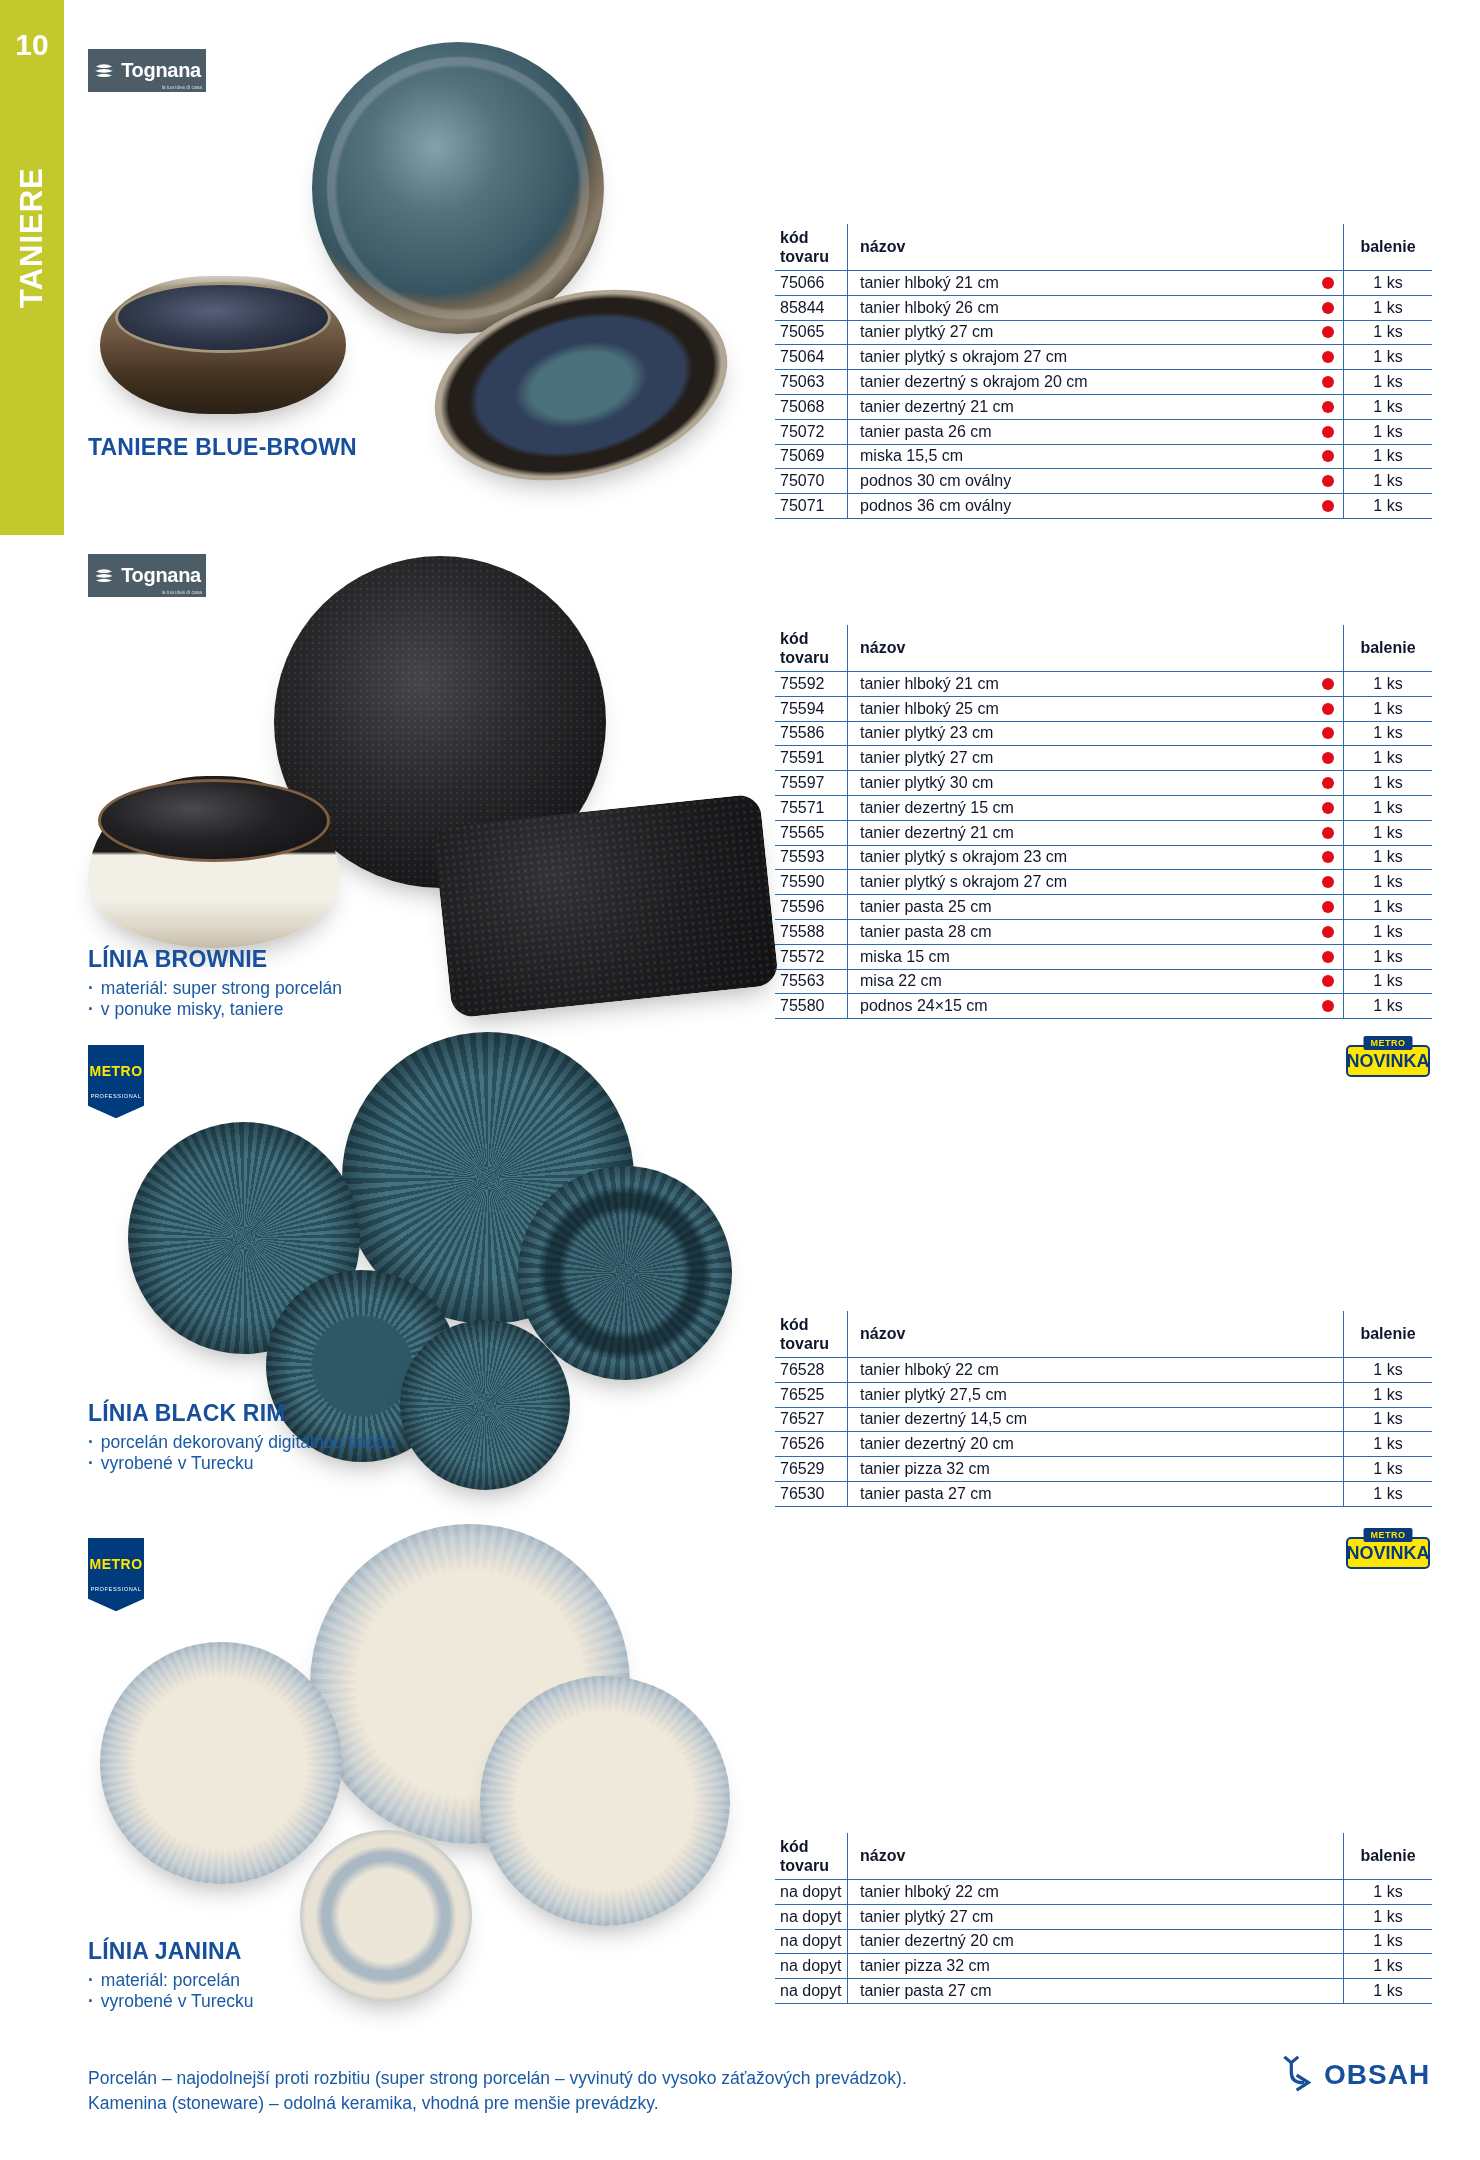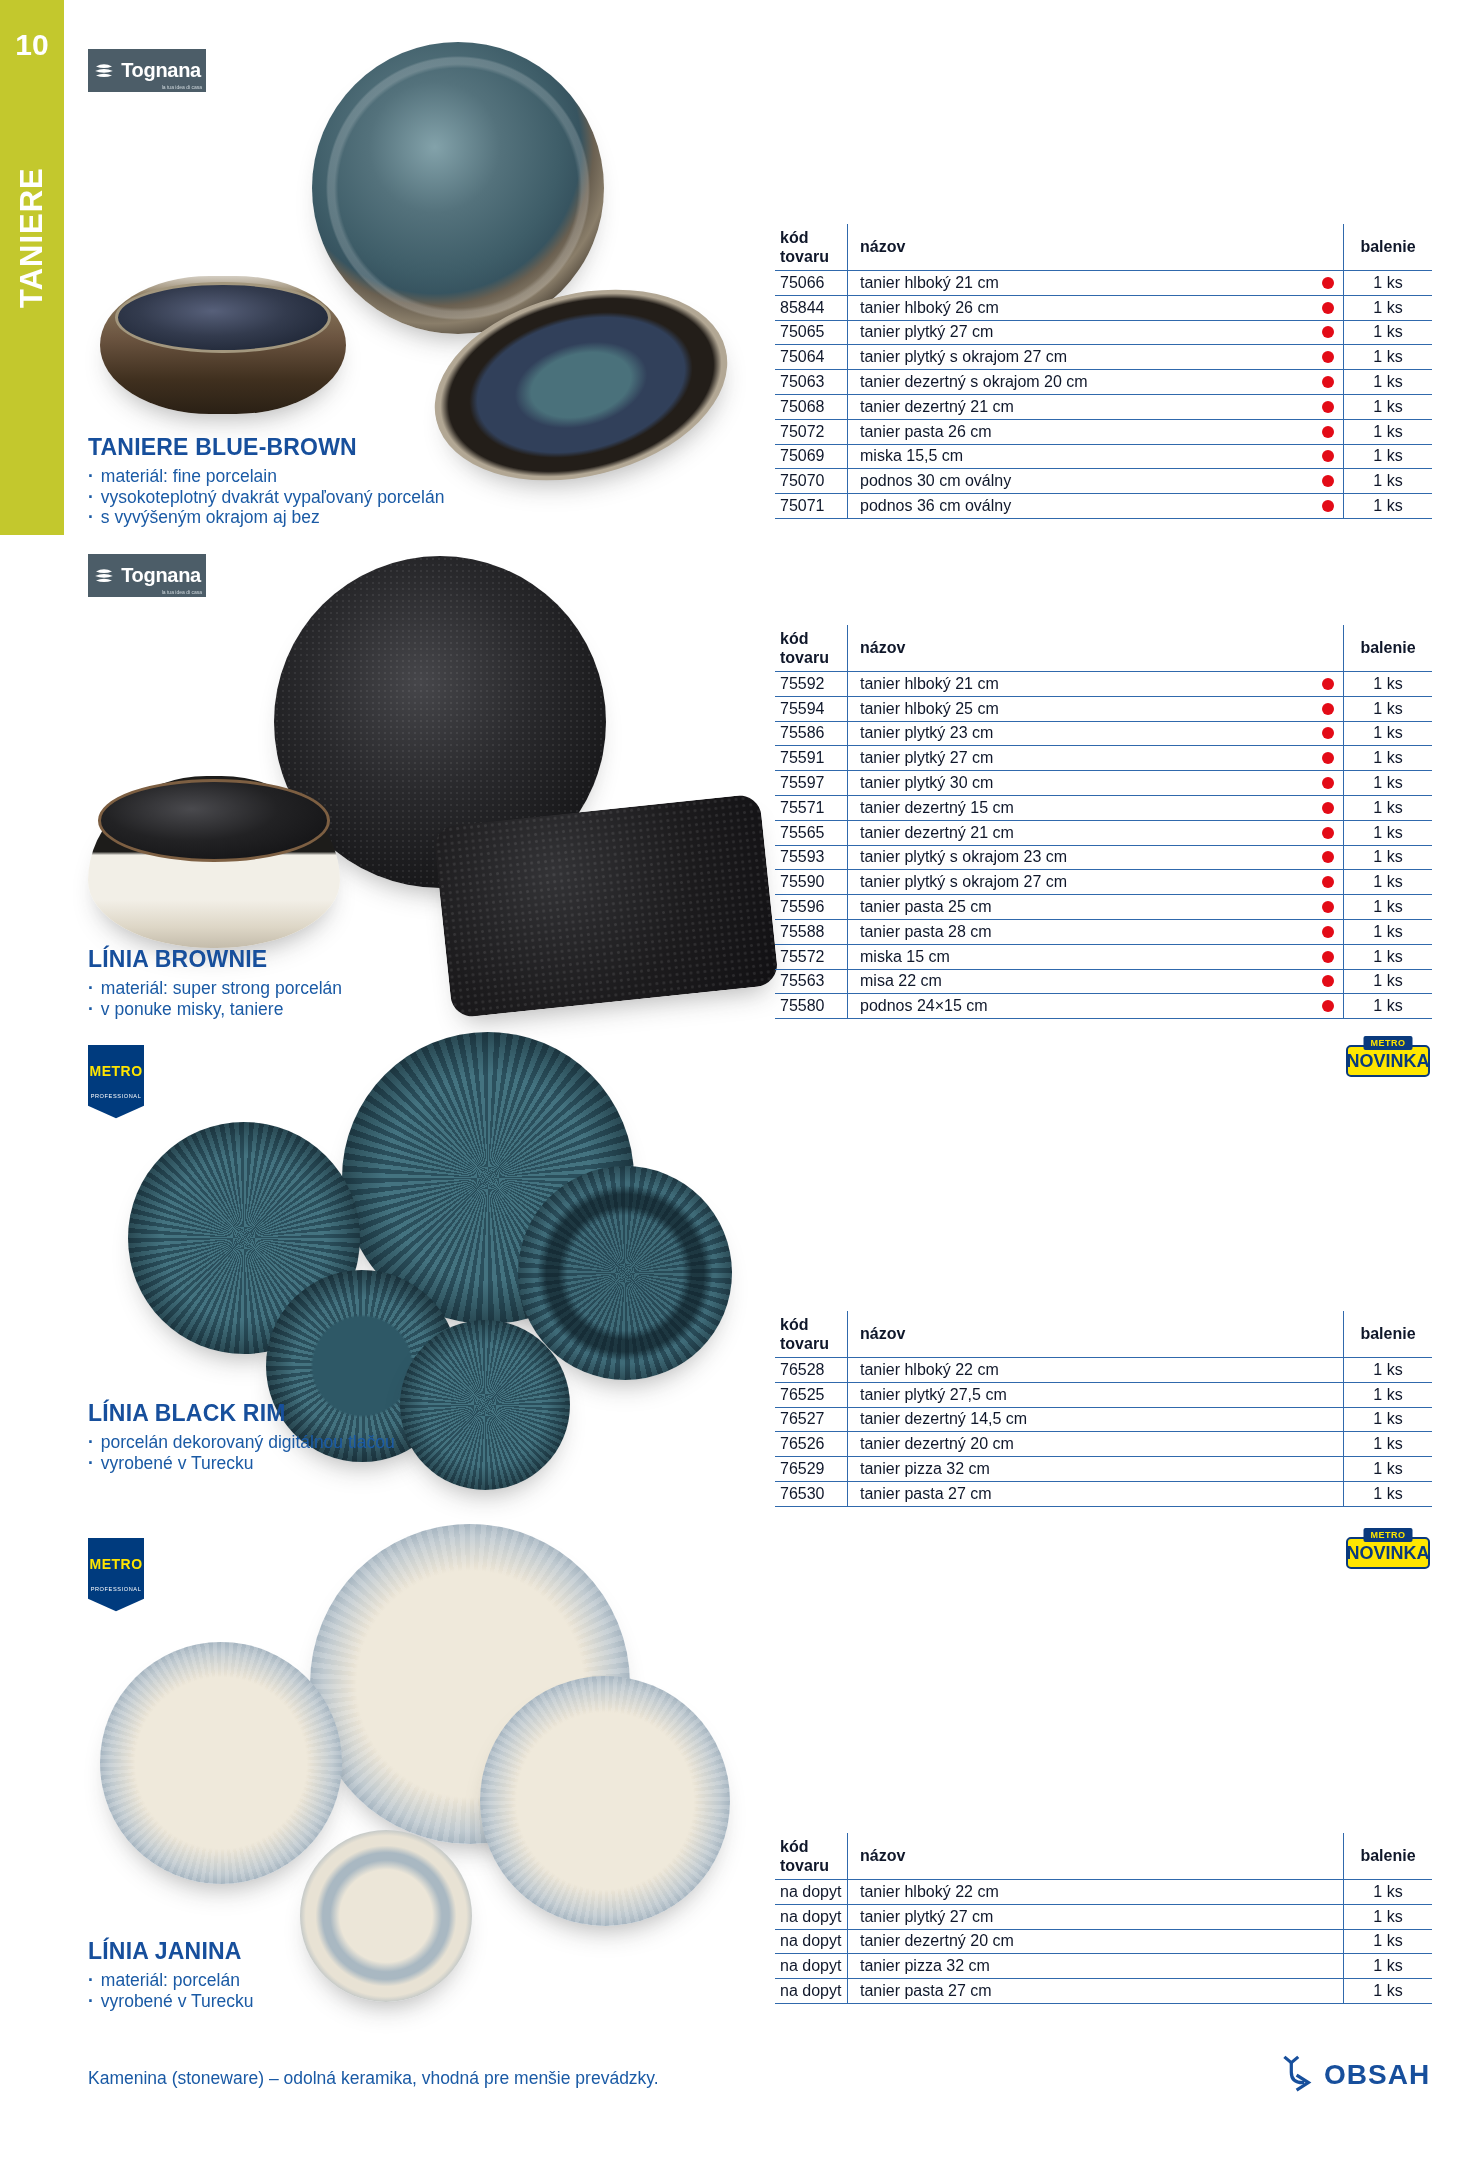--- a/index.html
+++ b/index.html
@@ -128,25 +128,20 @@
       <span class="tg-name">Tognana</span>
       <span class="tg-tag">la tua idea di casa</span>
     </div>
 
     <div class="photo shadow p-blue-big" style="left:312px;top:42px;width:292px;height:292px;"></div>
     <div class="photo shadow p-oval-platter" style="left:432px;top:294px;width:298px;height:182px;transform:rotate(-14deg);"></div>
     <div class="photo shadow p-bowl-brown" style="left:100px;top:276px;width:246px;height:138px;"></div>
 
     <div class="info" style="top:434px;">
       <h3>TANIERE BLUE-BROWN</h3>
-      <ul>
-        <li>materiál: fine porcelain</li>
-        <li>vysokoteplotný dvakrát vypaľovaný porcelán</li>
-        <li>s vyvýšeným okrajom aj bez</li>
-      </ul>
     </div>
 
     <div class="ptable" style="top:224px;">
         <div class="trow thead">
           <div class="tc c-code">kód tovaru</div>
           <div class="tc c-name">názov</div>
           <div class="tc c-pack">balenie</div>
         </div>
         <div class="trow">
           <div class="tc c-code">75066</div>
@@ -513,20 +508,21 @@
           <div class="tc c-code">na dopyt</div>
           <div class="tc c-name">
             <span>tanier pasta 27 cm</span>
           </div>
           <div class="tc c-pack">1 ks</div>
         </div>
       </div>
   </div>
 
   <div class="footer-text">
+    <div>Porcelán – najodolnejší proti rozbitiu (super strong porcelán – vyvinutý do vysoko záťažových prevádzok).</div>
     <div>Kamenina (stoneware) – odolná keramika, vhodná pre menšie prevádzky.</div>
   </div>
 
   <div class="obsah">
     <svg viewBox="0 0 40 48" width="38" height="46" fill="none" stroke="#174f9c" stroke-width="3.4" stroke-linecap="square">
       <path d="M8 6 L14 11 L20 6"></path>
       <path d="M14 11 L14 21 Q14 32 26 32"></path>
       <path d="M21 25 L32 32 L21 39"></path>
     </svg>
     <span class="obsah-label">OBSAH</span>

